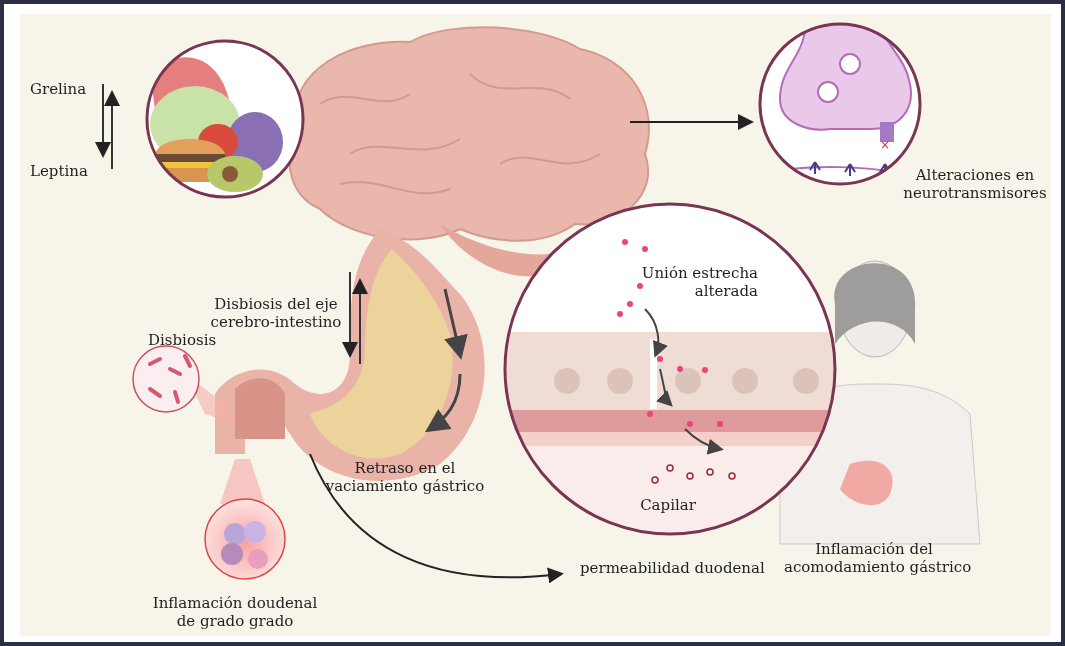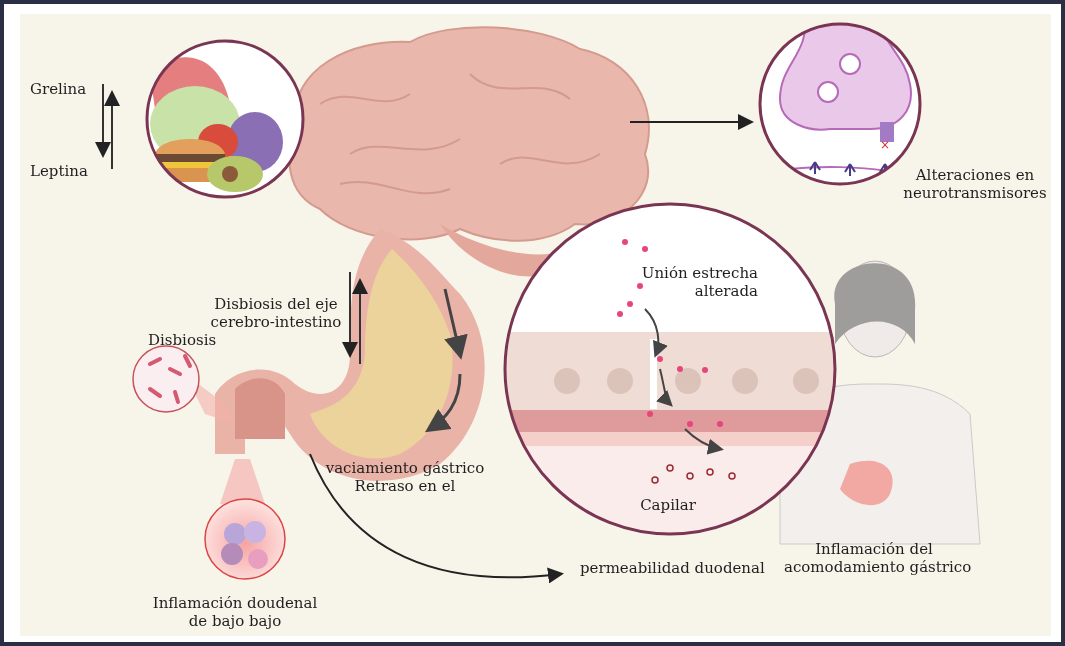--- a/index.html
+++ b/index.html
@@ -181,27 +181,27 @@
 <div class="lbl" style="left:112px;top:317px;width:68px;margin-left:16px;">Disbiosis</div>
 
 <div class="lbl" style="left:618px;top:250px;width:120px;text-align:right;">
   <div>Unión estrecha</div>
   <div>alterada</div>
 </div>
 
 <div class="lbl" style="left:608px;top:482px;width:80px;">Capilar</div>
 
 <div class="lbl" style="left:300px;top:445px;width:170px;">
+  <div>Retraso en el</div>
   <div>vaciamiento gástrico</div>
-  <div>Retraso en el</div>
 </div>
 
 <div class="lbl" style="left:130px;top:580px;width:170px;">
   <div>Inflamación doudenal</div>
-  <div>de bajo bajo</div>
+  <div>de grado grado</div>
 </div>
 
 <div class="lbl" style="left:560px;top:545px;width:180px;">
   <div>permeabilidad duodenal</div>
 </div>
 
 <div class="lbl" style="left:764px;top:526px;width:180px;">
   <div>Inflamación del</div>
   <div>acomodamiento gástrico</div>
 </div>

